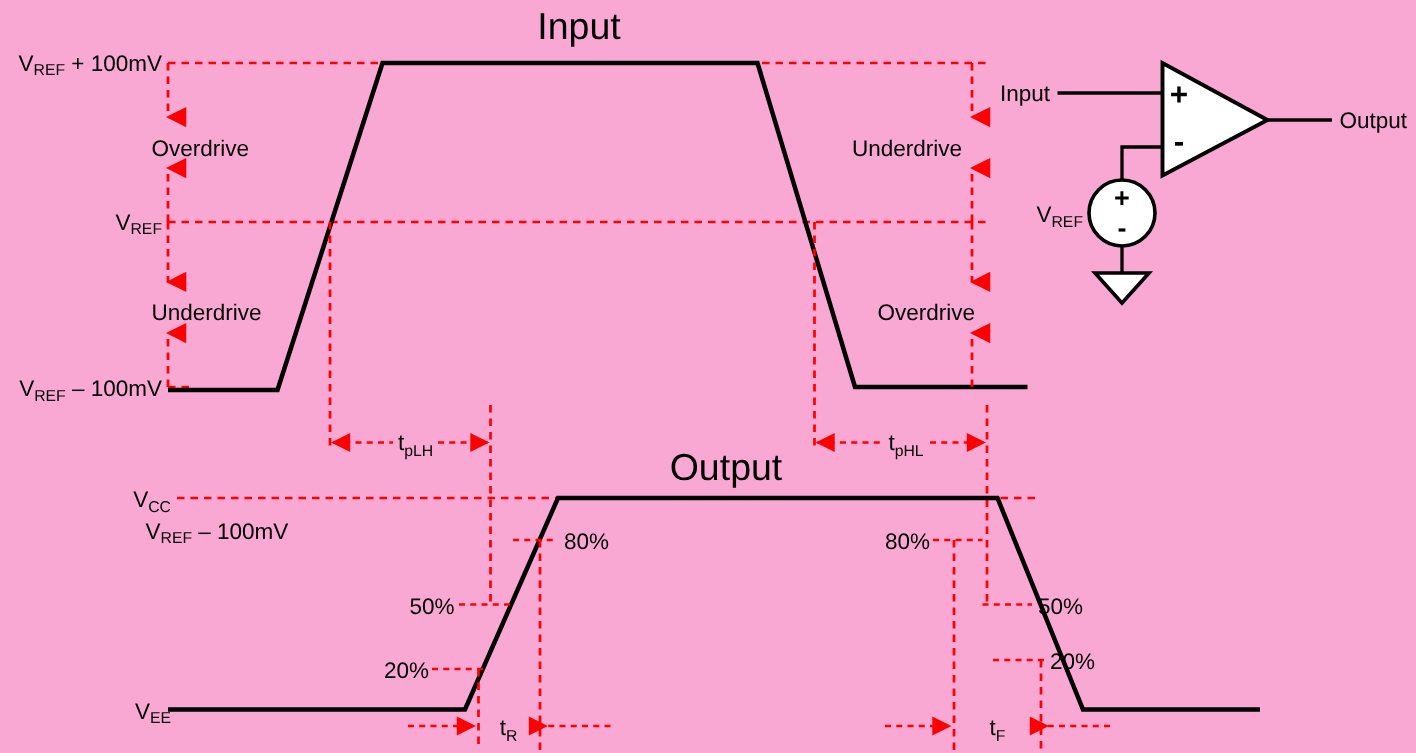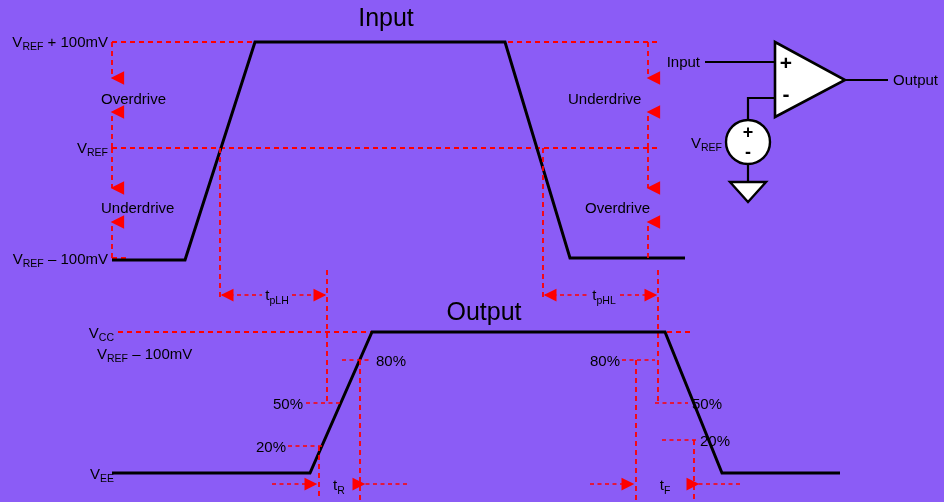--- a/index.html
+++ b/index.html
@@ -10,21 +10,21 @@
   body {
     width: 944px;
     height: 502px;
     overflow: hidden;
     font-family: "Liberation Sans", sans-serif;
   }
   #diagram-root {
     position: relative;
     width: 944px;
     height: 502px;
-    background: #8b5cf6;
+    background: #f9a8d4;
   }
   svg#timing-svg {
     display: block;
     width: 944px;
     height: 502px;
   }
   .wave {
     fill: none;
     stroke: #000000;
     stroke-width: 3;

